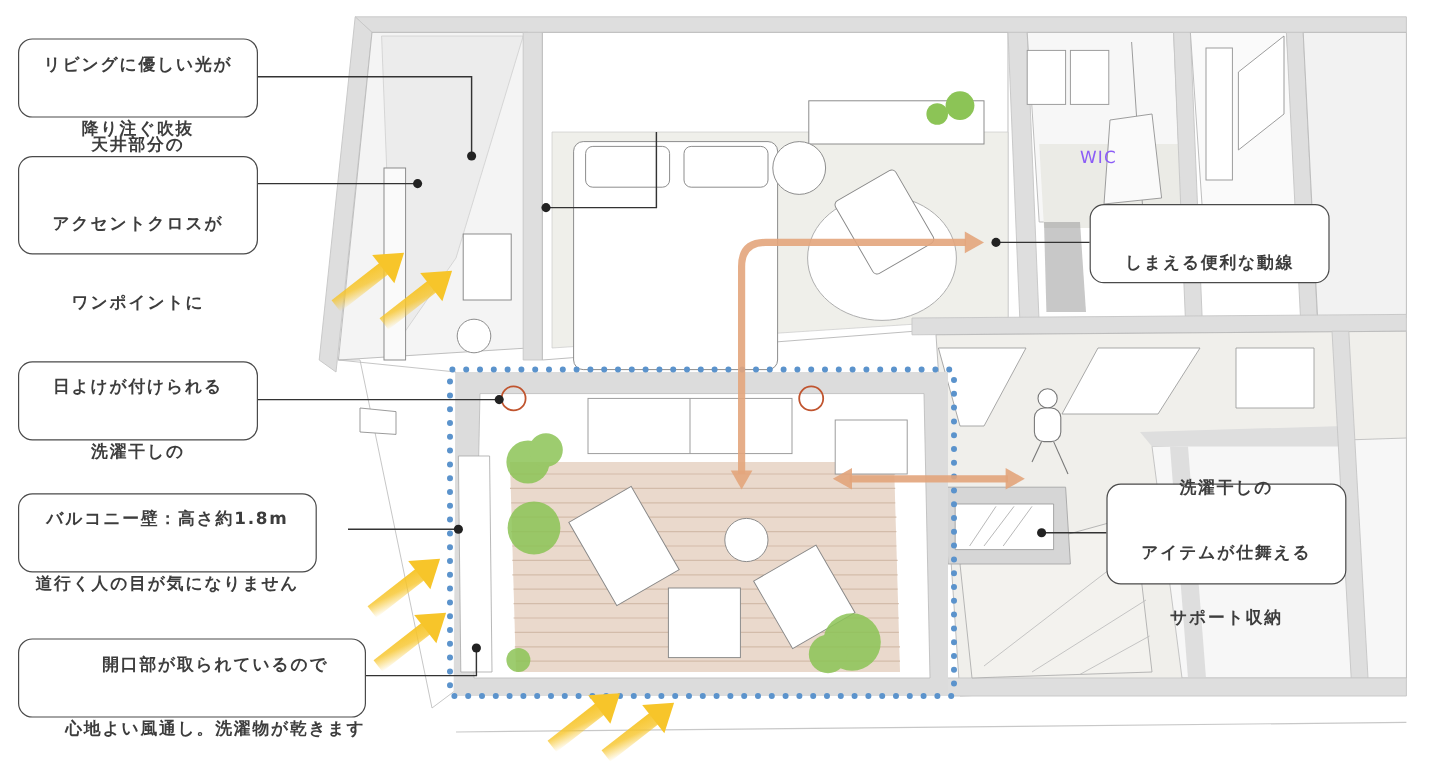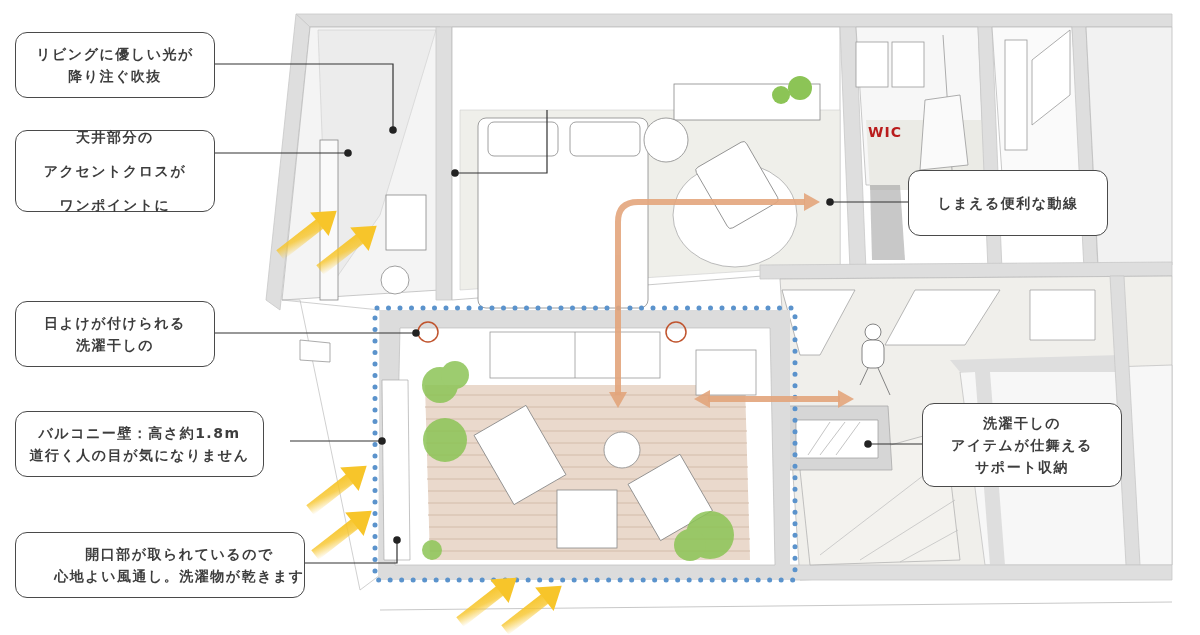--- a/index.html
+++ b/index.html
@@ -7,23 +7,23 @@
          font-family:"DejaVu Sans", sans-serif; }
   #stage { position:absolute; left:0; top:0; width:1200px; height:635px; }
   svg#plan { position:absolute; left:0; top:0; }
   .callout {
     position:absolute; background:#ffffff; border:1.5px solid #4a4a4a;
     border-radius:12px; box-sizing:border-box;
     display:flex; flex-direction:column; justify-content:center; align-items:center;
     color:#3d3d3d; font-weight:bold; font-size:14px; line-height:22px;
     letter-spacing:1.5px; text-align:center;
   }
-  .callout span { display:block; white-space:nowrap; }
-  .wic-label { position:absolute; left:868px; top:124px; font-family:"DejaVu Sans", sans-serif;
-               font-weight:bold; font-size:14px; color:#b91c1c; letter-spacing:1px; }
+  .callout span { display:block; white-space:nowrap;margin-top:32px; }
+  .wic-label { position:absolute; left:900px; top:124px; font-family:"DejaVu Sans", sans-serif;
+               font-weight:normal; font-size:14px; color:#8b5cf6; letter-spacing:1px; }
 </style>
 </head>
 <body>
 
 <div id="stage">
 
 <svg id="plan" width="1200" height="635" viewBox="0 0 1200 635">
 
   <g>
     <polygon points="296,14 1172,14 1172,27 310,27" fill="#dedede" stroke="#c8c8c8" stroke-width="0.8"></polygon>

